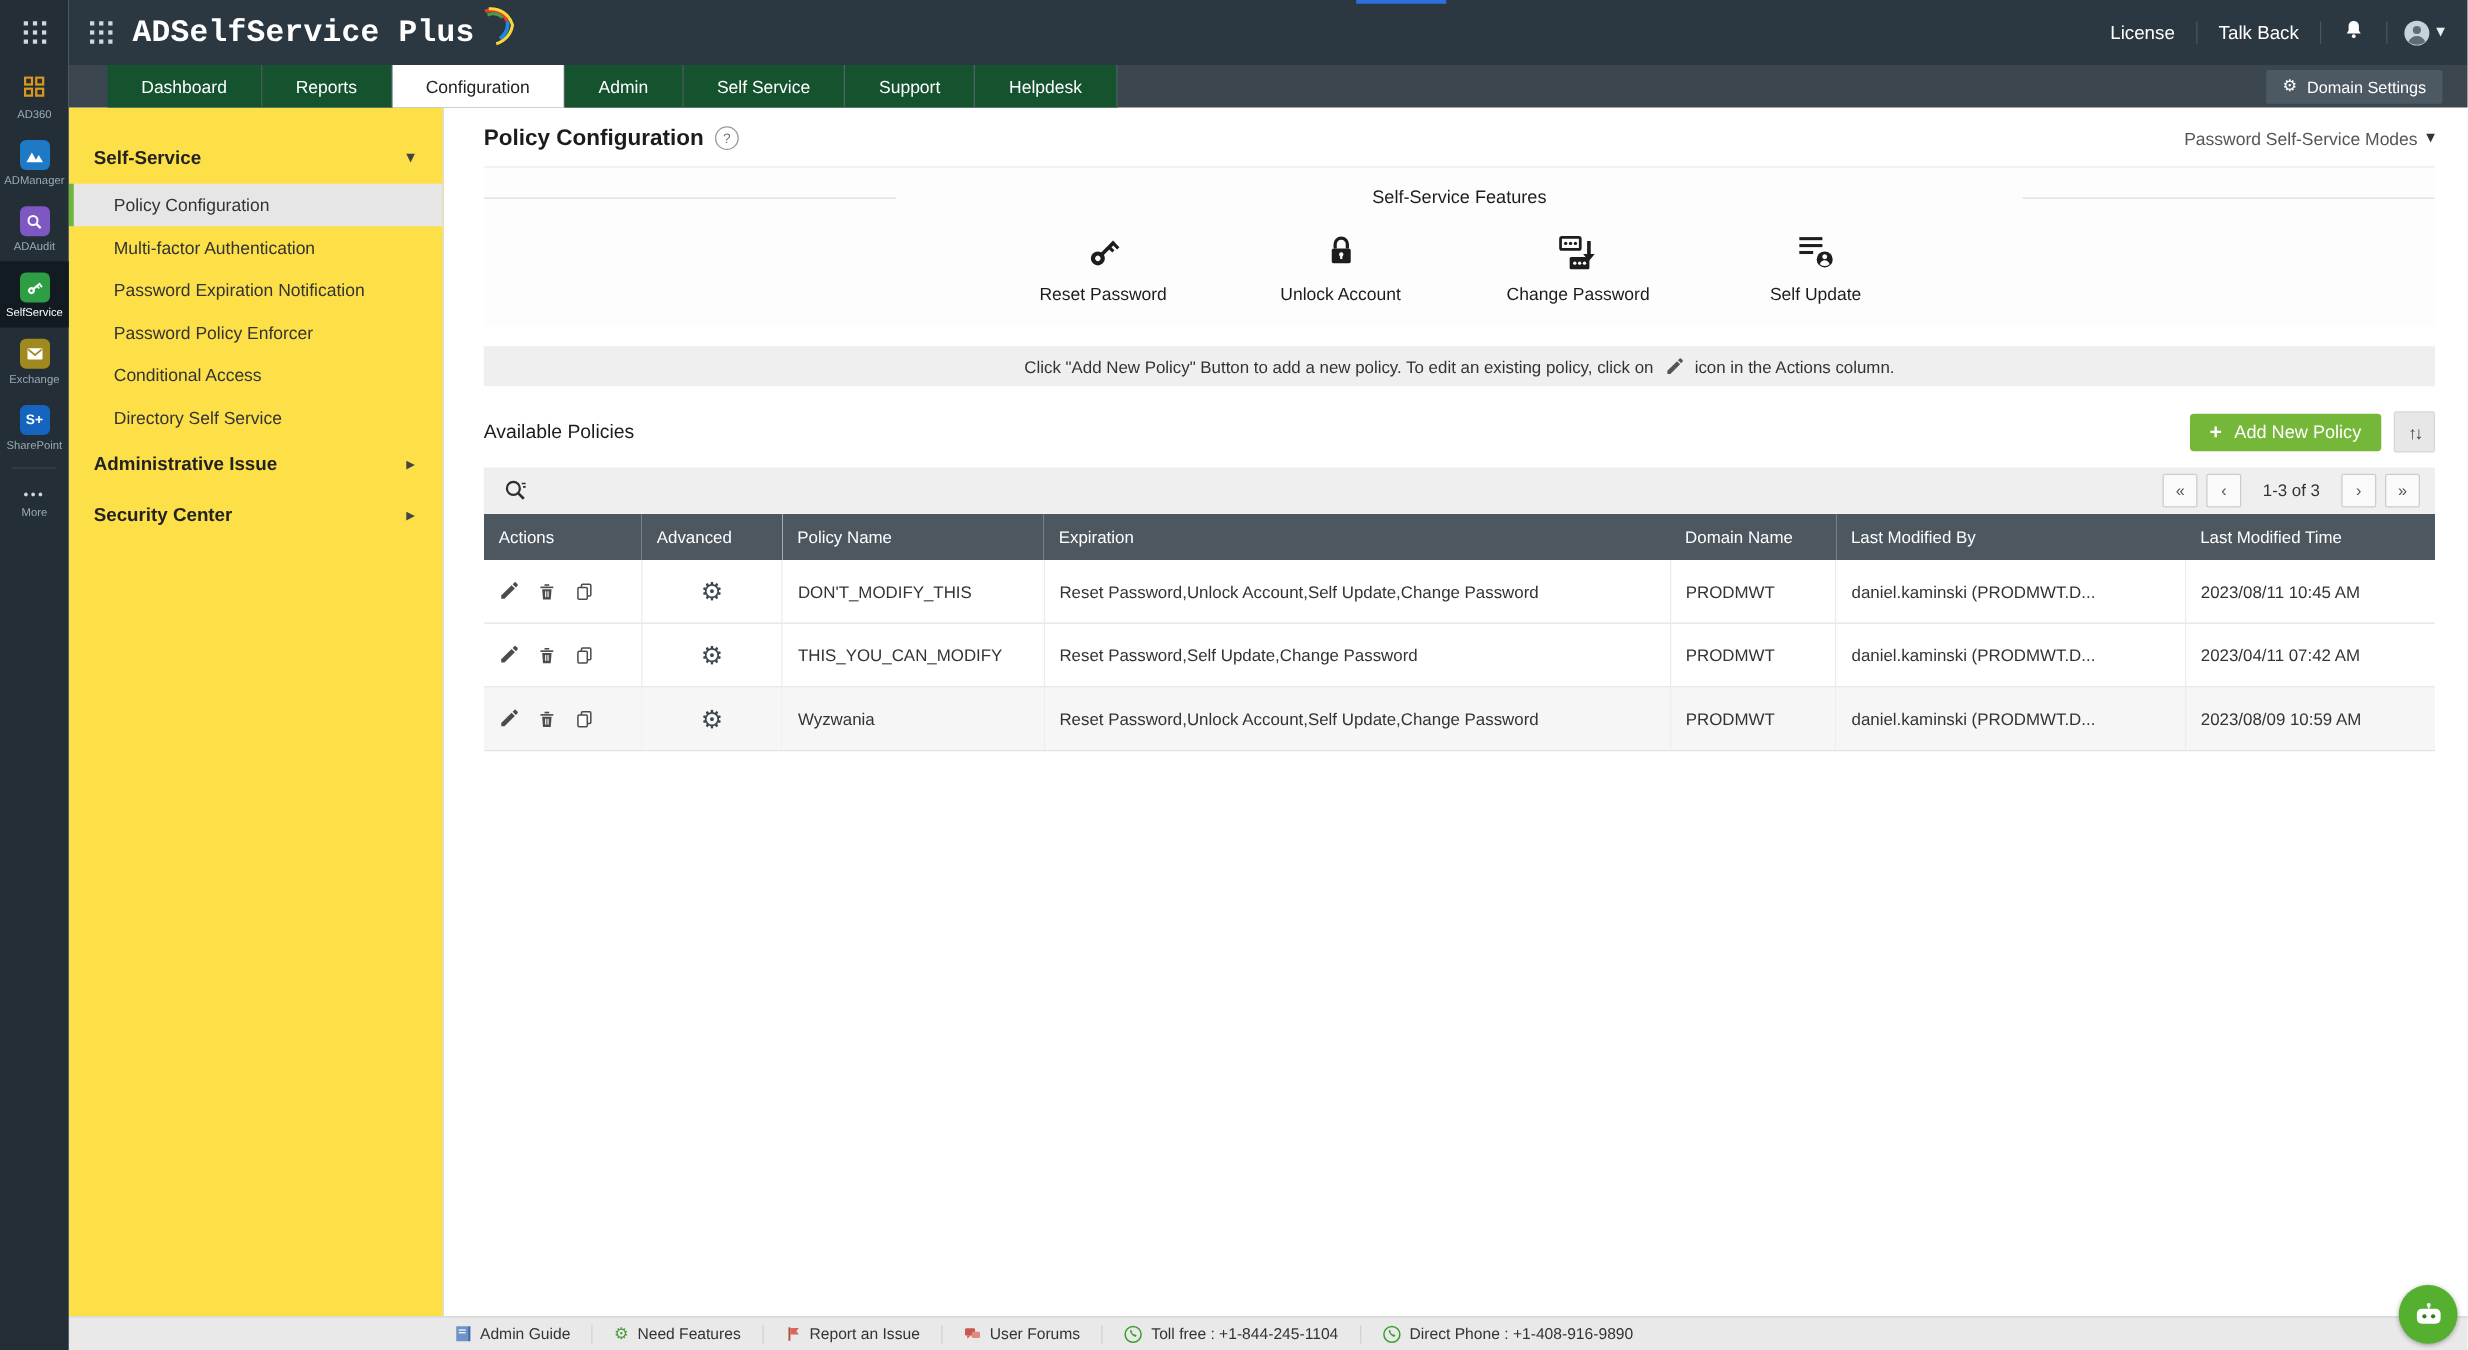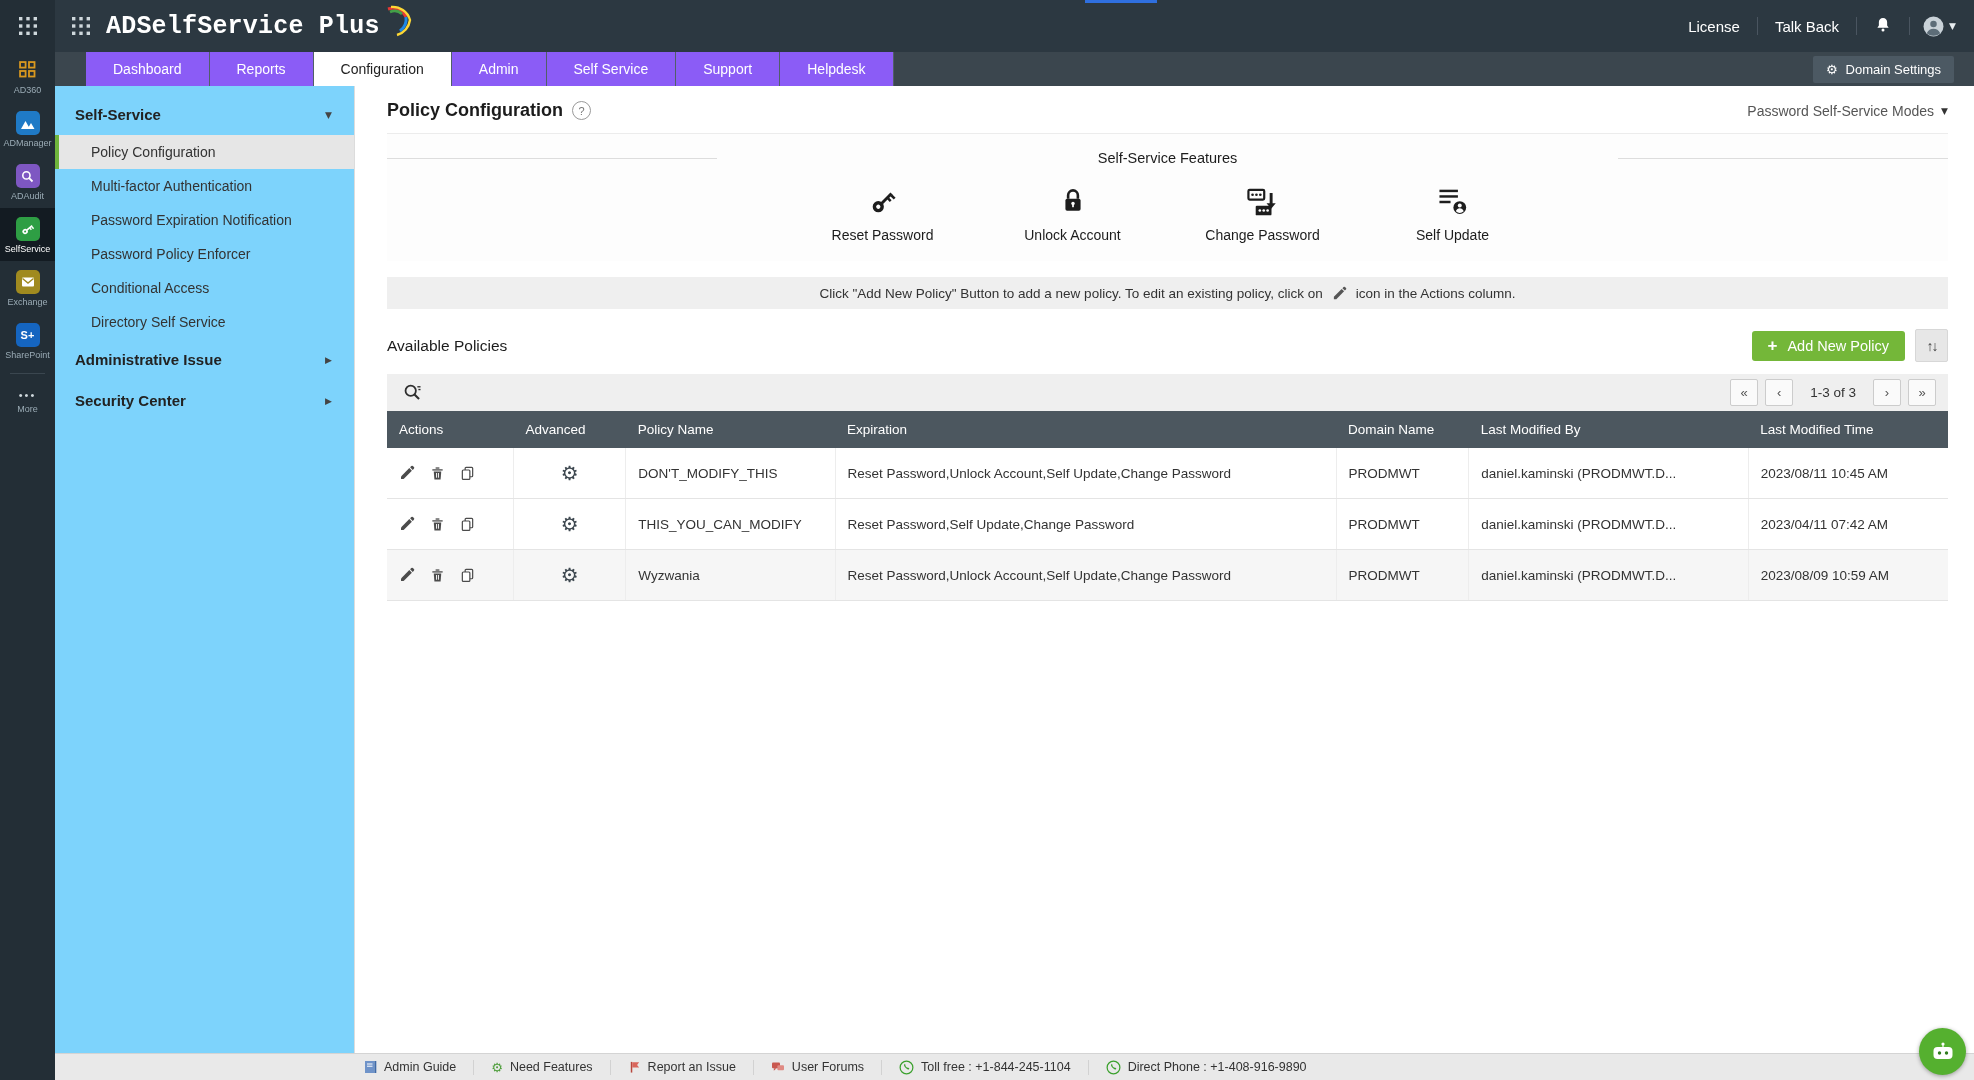--- a/index.html
+++ b/index.html
@@ -23,26 +23,26 @@
   .swoosh{margin-left:4px;margin-top:-12px;}
   .topbar-right{margin-left:auto;display:flex;align-items:center;color:#fff;font-size:15px;margin-right:18px;gap:0;}
   .tb-link{cursor:pointer;padding:0 4px;}
   .tb-sep{width:1px;height:18px;background:#4a5560;margin:0 13px;}
   .avatar-group{display:flex;align-items:center;gap:5px;cursor:pointer;}
   .caret{font-family:"DejaVu Sans",sans-serif;font-size:9px;color:#e8edf0;}
   .bluebar{position:absolute;left:1085px;top:0;width:72px;height:3px;background:#2f6fdf;z-index:40;}
   
   .tabrow{position:absolute;left:55px;right:0;top:52px;height:34px;background:#3b464e;display:flex;z-index:20;}
   .tabs{display:flex;margin-left:31px;}
-  .tab{padding:0 27px;line-height:34px;color:#fff;font-size:14px;background:#8b5cf6;border-right:1px solid #515f68;cursor:pointer;white-space:nowrap;}
+  .tab{padding:0 27px;line-height:34px;color:#fff;font-size:14px;background:#14532d;border-right:1px solid #515f68;cursor:pointer;white-space:nowrap;}
   .tab.active{background:#fff;color:#222;}
   .domain-settings{margin-left:auto;margin-right:20px;align-self:center;height:27px;background:#4c5963;color:#fff;font-size:13px;display:flex;align-items:center;padding:0 13px;border-radius:2px;gap:8px;cursor:pointer;}
   .gear-glyph{font-family:"DejaVu Sans",sans-serif;}
   
-  .sidebar{position:absolute;left:55px;top:86px;bottom:27px;width:300px;background:#7dd3fc;border-right:1px solid #dcdcdc;z-index:10;padding-top:8px;box-sizing:border-box;}
+  .sidebar{position:absolute;left:55px;top:86px;bottom:27px;width:300px;background:#fde047;border-right:1px solid #dcdcdc;z-index:10;padding-top:20px;box-sizing:border-box;}
   .side-header{display:flex;align-items:center;justify-content:space-between;padding:12px 22px 12px 20px;font-size:15px;font-weight:bold;color:#222;cursor:pointer;}
   .side-header .caret{color:#444;}
   .side-item{padding:8px 10px 8px 32px;font-size:14px;color:#333;border-left:4px solid transparent;cursor:pointer;line-height:18px;}
   .side-item.selected{background:#e6e6e6;border-left-color:#6fb53c;}
   
   .main{position:absolute;left:355px;top:86px;right:0;bottom:27px;background:#fff;padding:14px 26px 0 32px;box-sizing:border-box;overflow:hidden;}
   .main-header{display:flex;align-items:center;}
   .page-title{font-size:18px;font-weight:bold;color:#1c1c1c;}
   .help-badge{margin-left:9px;width:17px;height:17px;border-radius:50%;border:1px solid #999;color:#777;font-size:11px;display:inline-flex;align-items:center;justify-content:center;cursor:pointer;}
   .mode-select{margin-left:auto;color:#555;font-size:14px;display:flex;gap:7px;align-items:center;cursor:pointer;}

